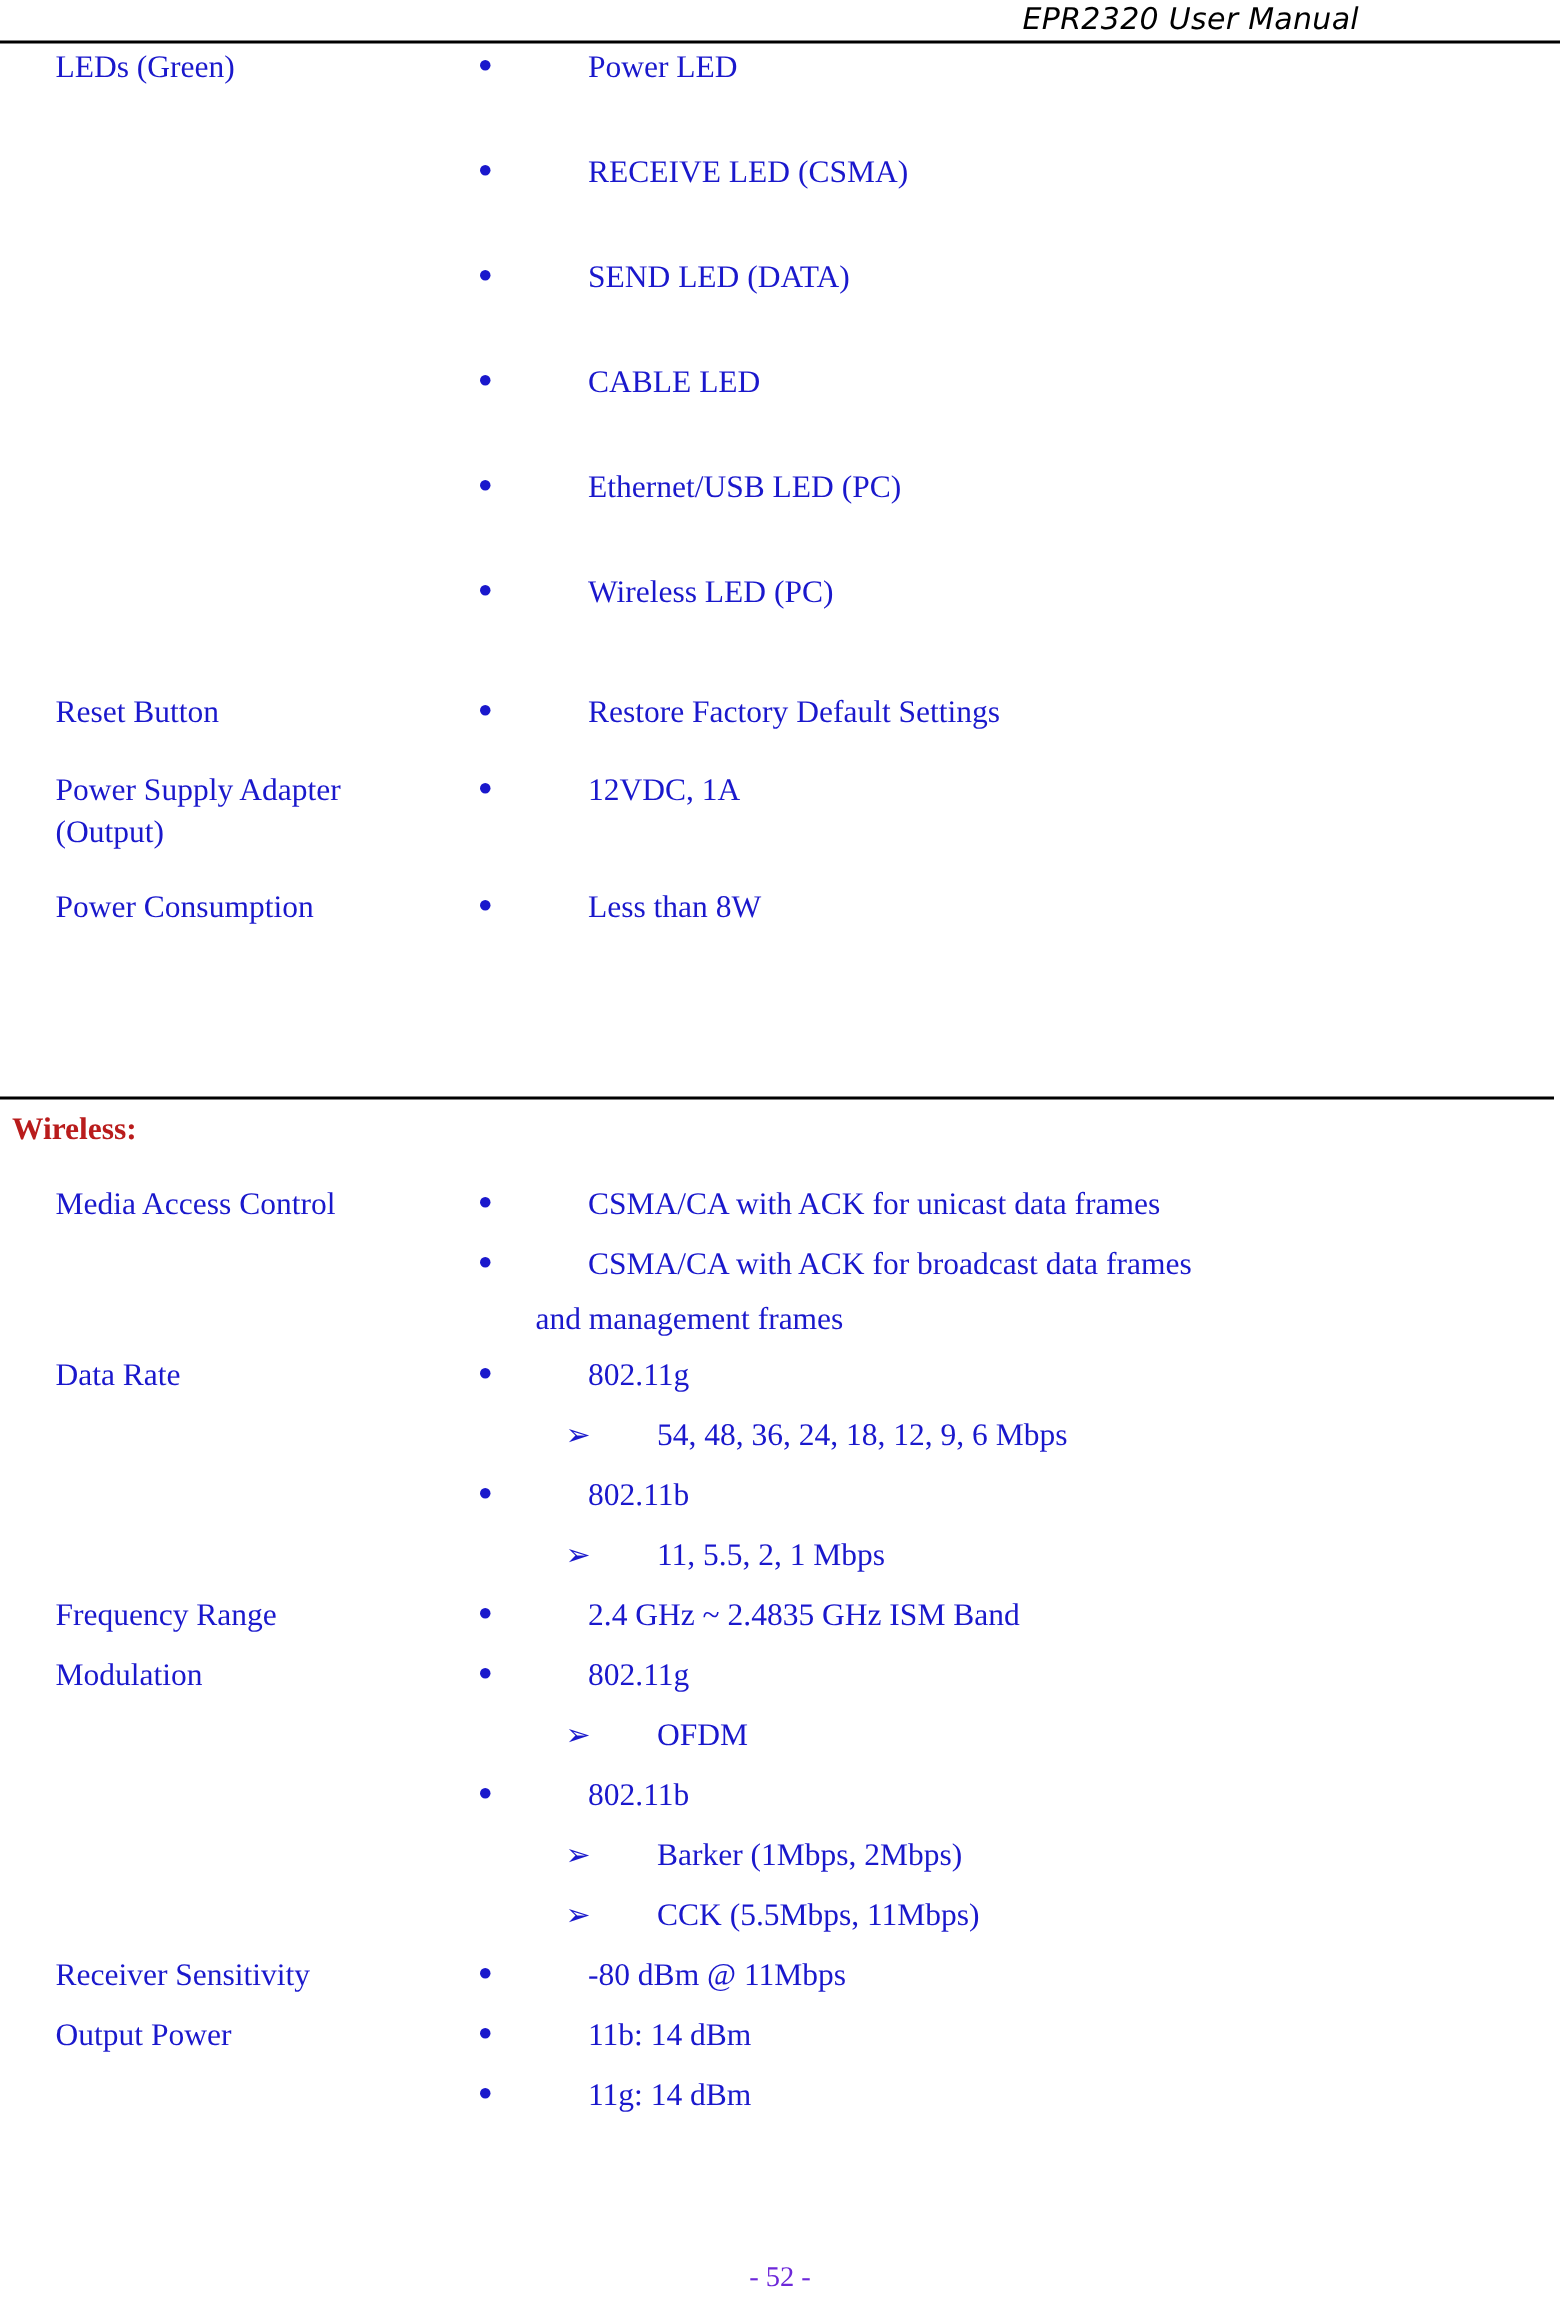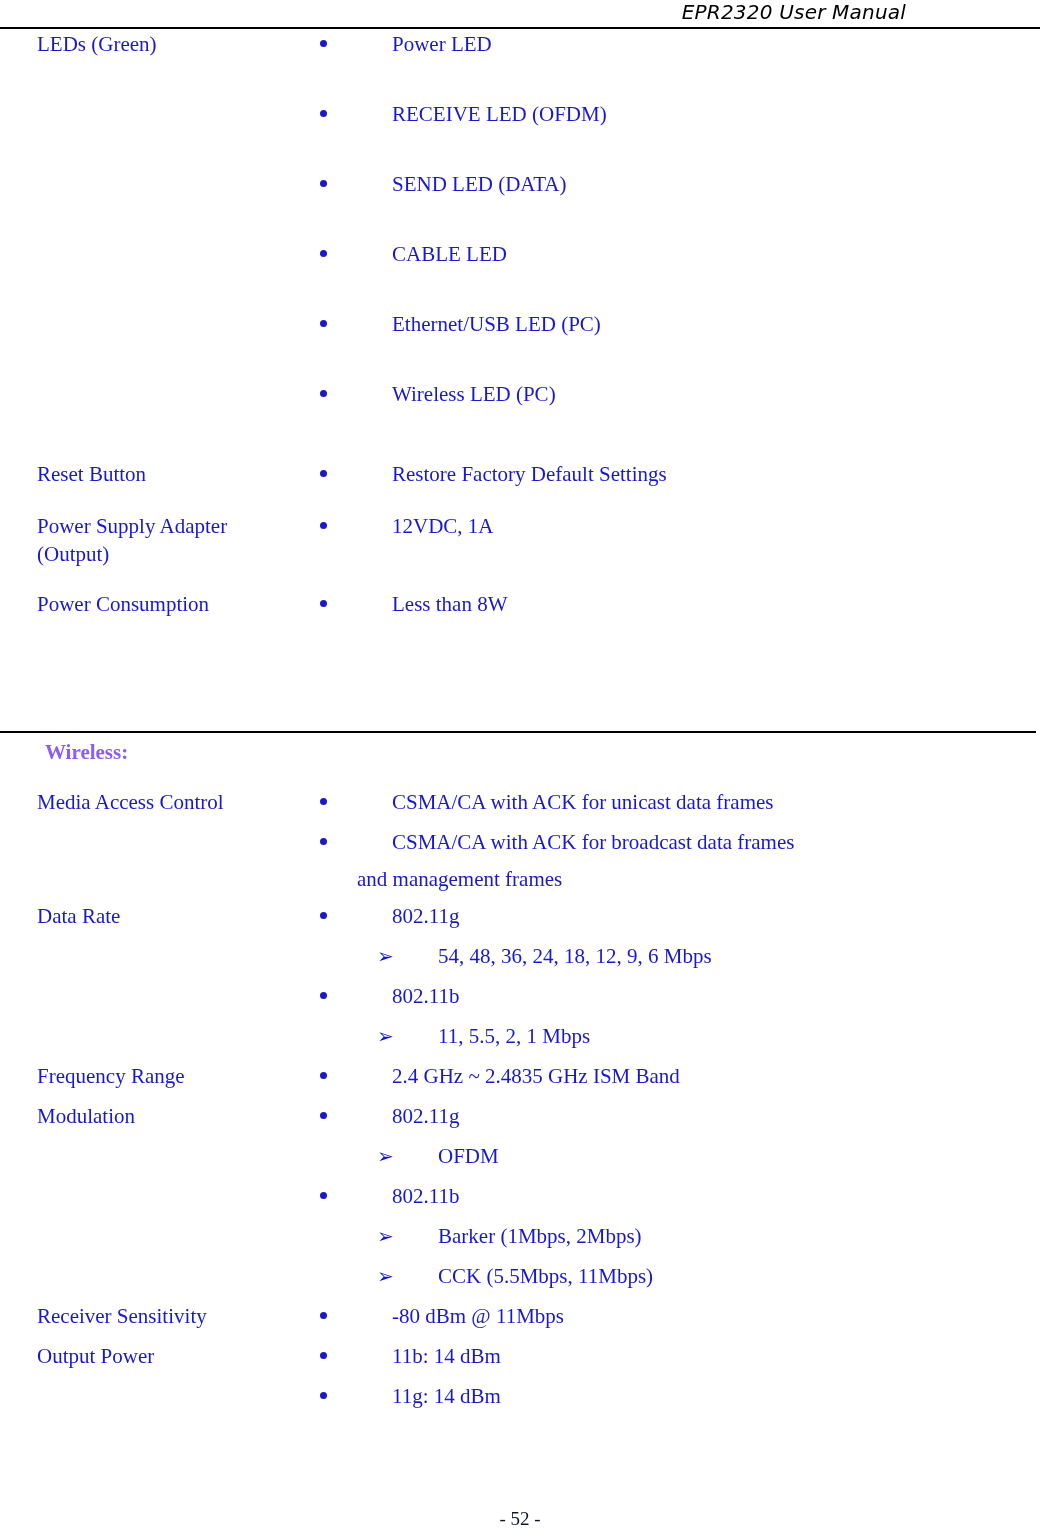--- a/index.html
+++ b/index.html
@@ -127,22 +127,21 @@
     height: 0;
     border-top: 2px solid #000000;
   }
   .section-heading {
     position: absolute;
     left: 8px;
     top: 738px;
     font-size: 21px;
     line-height: 28px;
     font-weight: bold;
-    color: #8b5cf6;
-    margin-left: 37px;
+    color: #b91c1c;
   }
 
   .wireless-table {
     position: absolute;
     left: 0;
     top: 782px;
     width: 944px;
   }
   .wireless-table .spec-label { line-height: 40px; }
   .wireless-table .bullet-line { line-height: 40px; }
@@ -153,21 +152,21 @@
 
   
   .page-footer {
     position: absolute;
     left: 0;
     bottom: 8px;
     width: 1040px;
     text-align: center;
     font-size: 19px;
     line-height: 24px;
-    color: #0f172a;
+    color: #6d28d9;
   }
 </style>
 </head>
 <body>
 
 <div class="page-header">
   <div class="header-title">EPR2320 User Manual</div>
   <div class="header-rule"></div>
 </div>
 
@@ -175,21 +174,21 @@
 
   <div class="spec-row">
     <div class="spec-label">LEDs (Green)</div>
     <div class="spec-values block-leds">
       <div class="bullet-line">
         <span class="dot"></span>
         <span>Power LED</span>
       </div>
       <div class="bullet-line">
         <span class="dot"></span>
-        <span>RECEIVE LED (OFDM)</span>
+        <span>RECEIVE LED (CSMA)</span>
       </div>
       <div class="bullet-line">
         <span class="dot"></span>
         <span>SEND LED (DATA)</span>
       </div>
       <div class="bullet-line">
         <span class="dot"></span>
         <span>CABLE LED</span>
       </div>
       <div class="bullet-line">

